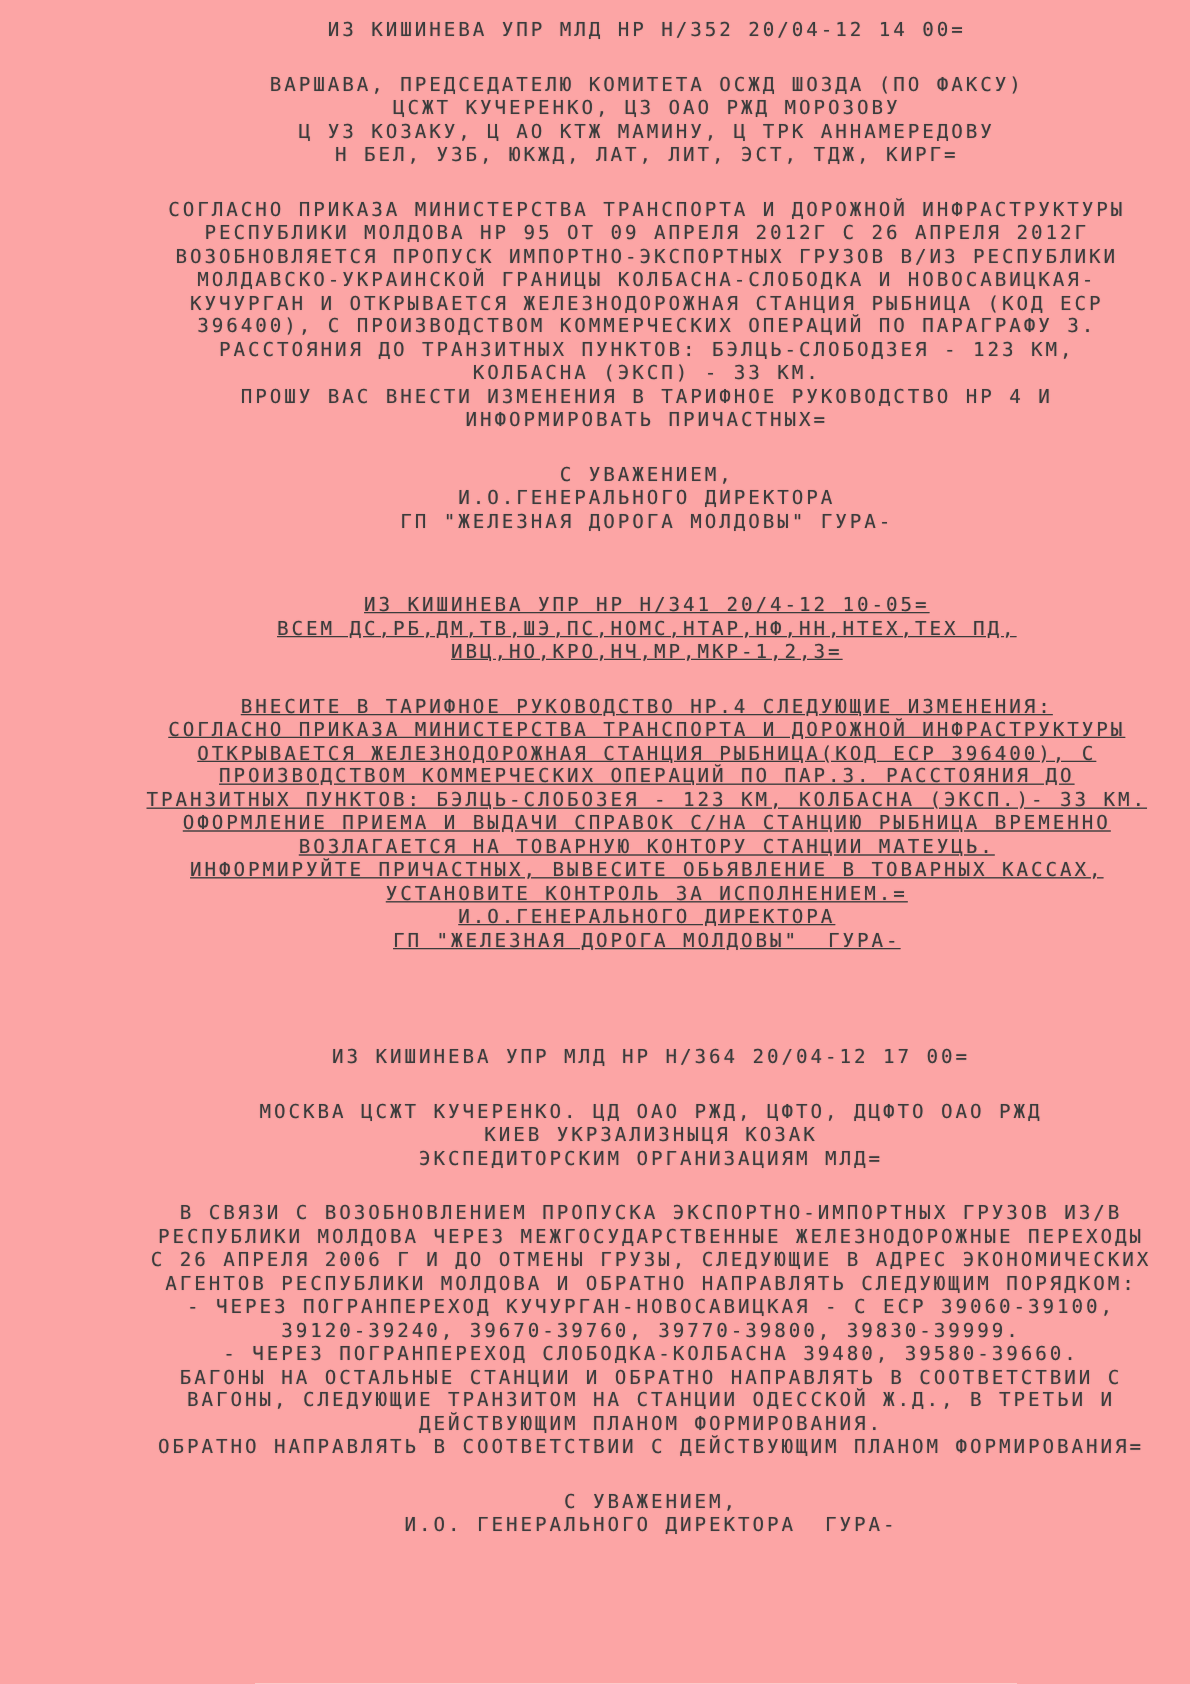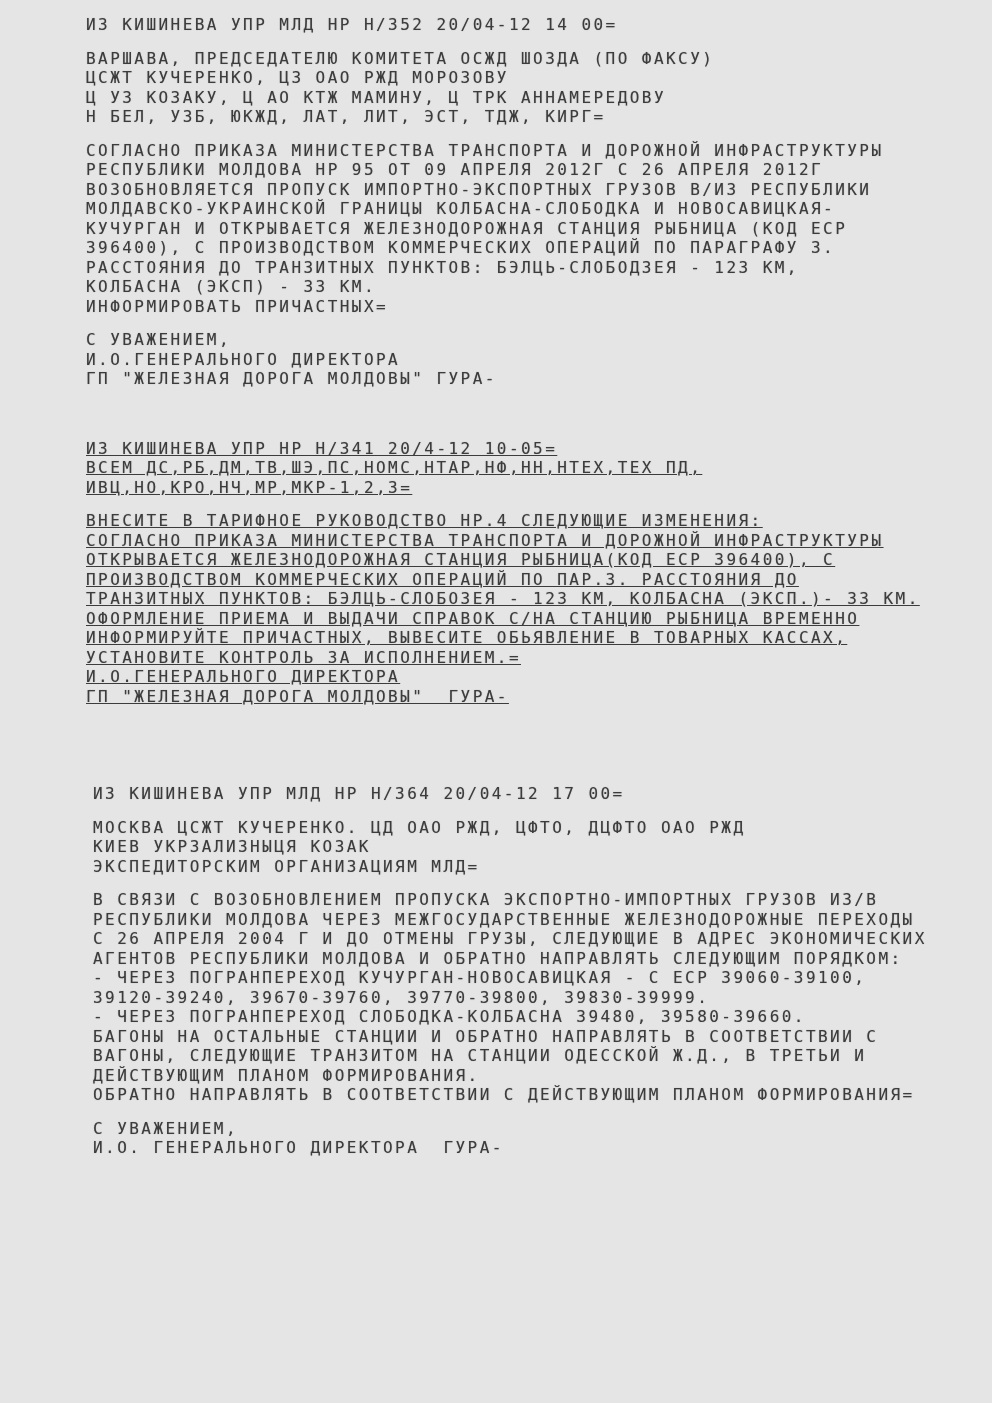--- a/index.html
+++ b/index.html
@@ -10,34 +10,35 @@
   body {
     width: 992px;
     height: 1403px;
     overflow: hidden;
   }
   .page {
     box-sizing: border-box;
     width: 992px;
     height: 1403px;
     padding: 15px 0 0 86px;
-    background: #e5e5e5;
+    background: #fca5a5;
     font-family: "DejaVu Sans Mono", "Liberation Mono", monospace;
     font-size: 16px;
     line-height: 19.5px;
     letter-spacing: 2.45px;
     color: #3c3c3c;
+    text-align: center;
   }
   .line {
     white-space: pre;
     min-height: 19.5px;
     text-shadow: 0 0 1px rgba(70,70,70,0.45);
     -webkit-font-smoothing: none;
   }
-  .blk-gap { margin-top: 14px; }
+  .blk-gap { margin-top: 26px; }
   .tg { }
   #telegram-2 { margin-top: 50px; text-decoration: underline; }
   #telegram-3 { margin-top: 78px; margin-left: 7px; }
 </style>
 </head>
 <body>
 
 <div class="page">
 
   <section class="tg" id="telegram-1">
@@ -50,20 +51,21 @@
       </div>
     <div class="blk-gap">
         <div class="line">СОГЛАСНО ПРИКАЗА МИНИСТЕРСТВА ТРАНСПОРТА И ДОРОЖНОЙ ИНФРАСТРУКТУРЫ</div>
         <div class="line">РЕСПУБЛИКИ МОЛДОВА НР 95 ОТ 09 АПРЕЛЯ 2012Г С 26 АПРЕЛЯ 2012Г</div>
         <div class="line">ВОЗОБНОВЛЯЕТСЯ ПРОПУСК ИМПОРТНО-ЭКСПОРТНЫХ ГРУЗОВ В/ИЗ РЕСПУБЛИКИ</div>
         <div class="line">МОЛДАВСКО-УКРАИНСКОЙ ГРАНИЦЫ КОЛБАСНА-СЛОБОДКА И НОВОСАВИЦКАЯ-</div>
         <div class="line">КУЧУРГАН И ОТКРЫВАЕТСЯ ЖЕЛЕЗНОДОРОЖНАЯ СТАНЦИЯ РЫБНИЦА (КОД ЕСР</div>
         <div class="line">396400), С ПРОИЗВОДСТВОМ КОММЕРЧЕСКИХ ОПЕРАЦИЙ ПО ПАРАГРАФУ 3.</div>
         <div class="line">РАССТОЯНИЯ ДО ТРАНЗИТНЫХ ПУНКТОВ: БЭЛЦЬ-СЛОБОДЗЕЯ - 123 КМ,</div>
         <div class="line">КОЛБАСНА (ЭКСП) - 33 КМ.</div>
+        <div class="line">ПРОШУ ВАС ВНЕСТИ ИЗМЕНЕНИЯ В ТАРИФНОЕ РУКОВОДСТВО НР 4 И</div>
         <div class="line">ИНФОРМИРОВАТЬ ПРИЧАСТНЫХ=</div>
       </div>
     <div class="blk-gap">
         <div class="line">С УВАЖЕНИЕМ,</div>
         <div class="line">И.О.ГЕНЕРАЛЬНОГО ДИРЕКТОРА</div>
         <div class="line">ГП "ЖЕЛЕЗНАЯ ДОРОГА МОЛДОВЫ" ГУРА-</div>
       </div>
   </section>
 
   <section class="tg" id="telegram-2">
@@ -72,40 +74,41 @@
         <div class="line">ВСЕМ ДС,РБ,ДМ,ТВ,ШЭ,ПС,НОМС,НТАР,НФ,НН,НТЕХ,ТЕХ ПД,</div>
         <div class="line">ИВЦ,НО,КРО,НЧ,МР,МКР-1,2,3=</div>
       </div>
     <div class="blk-gap">
         <div class="line">ВНЕСИТЕ В ТАРИФНОЕ РУКОВОДСТВО НР.4 СЛЕДУЮЩИЕ ИЗМЕНЕНИЯ:</div>
         <div class="line">СОГЛАСНО ПРИКАЗА МИНИСТЕРСТВА ТРАНСПОРТА И ДОРОЖНОЙ ИНФРАСТРУКТУРЫ</div>
         <div class="line">ОТКРЫВАЕТСЯ ЖЕЛЕЗНОДОРОЖНАЯ СТАНЦИЯ РЫБНИЦА(КОД ЕСР 396400), С</div>
         <div class="line">ПРОИЗВОДСТВОМ КОММЕРЧЕСКИХ ОПЕРАЦИЙ ПО ПАР.3. РАССТОЯНИЯ ДО</div>
         <div class="line">ТРАНЗИТНЫХ ПУНКТОВ: БЭЛЦЬ-СЛОБОЗЕЯ - 123 КМ, КОЛБАСНА (ЭКСП.)- 33 КМ.</div>
         <div class="line">ОФОРМЛЕНИЕ ПРИЕМА И ВЫДАЧИ СПРАВОК С/НА СТАНЦИЮ РЫБНИЦА ВРЕМЕННО</div>
+        <div class="line">ВОЗЛАГАЕТСЯ НА ТОВАРНУЮ КОНТОРУ СТАНЦИИ МАТЕУЦЬ.</div>
         <div class="line">ИНФОРМИРУЙТЕ ПРИЧАСТНЫХ, ВЫВЕСИТЕ ОБЬЯВЛЕНИЕ В ТОВАРНЫХ КАССАХ,</div>
         <div class="line">УСТАНОВИТЕ КОНТРОЛЬ ЗА ИСПОЛНЕНИЕМ.=</div>
       </div>
     <div>
         <div class="line">И.О.ГЕНЕРАЛЬНОГО ДИРЕКТОРА</div>
         <div class="line">ГП "ЖЕЛЕЗНАЯ ДОРОГА МОЛДОВЫ"  ГУРА-</div>
       </div>
   </section>
 
   <section class="tg" id="telegram-3">
     <div class="line">ИЗ КИШИНЕВА УПР МЛД НР Н/364 20/04-12 17 00=</div>
     <div class="blk-gap">
         <div class="line">МОСКВА ЦСЖТ КУЧЕРЕНКО. ЦД ОАО РЖД, ЦФТО, ДЦФТО ОАО РЖД</div>
         <div class="line">КИЕВ УКРЗАЛИЗНЫЦЯ КОЗАК</div>
         <div class="line">ЭКСПЕДИТОРСКИМ ОРГАНИЗАЦИЯМ МЛД=</div>
       </div>
     <div class="blk-gap">
         <div class="line">В СВЯЗИ С ВОЗОБНОВЛЕНИЕМ ПРОПУСКА ЭКСПОРТНО-ИМПОРТНЫХ ГРУЗОВ ИЗ/В</div>
         <div class="line">РЕСПУБЛИКИ МОЛДОВА ЧЕРЕЗ МЕЖГОСУДАРСТВЕННЫЕ ЖЕЛЕЗНОДОРОЖНЫЕ ПЕРЕХОДЫ</div>
-        <div class="line">С 26 АПРЕЛЯ 2004 Г И ДО ОТМЕНЫ ГРУЗЫ, СЛЕДУЮЩИЕ В АДРЕС ЭКОНОМИЧЕСКИХ</div>
+        <div class="line">С 26 АПРЕЛЯ 2006 Г И ДО ОТМЕНЫ ГРУЗЫ, СЛЕДУЮЩИЕ В АДРЕС ЭКОНОМИЧЕСКИХ</div>
         <div class="line">АГЕНТОВ РЕСПУБЛИКИ МОЛДОВА И ОБРАТНО НАПРАВЛЯТЬ СЛЕДУЮЩИМ ПОРЯДКОМ:</div>
         <div class="line">- ЧЕРЕЗ ПОГРАНПЕРЕХОД КУЧУРГАН-НОВОСАВИЦКАЯ - С ЕСР 39060-39100,</div>
         <div class="line">39120-39240, 39670-39760, 39770-39800, 39830-39999.</div>
         <div class="line">- ЧЕРЕЗ ПОГРАНПЕРЕХОД СЛОБОДКА-КОЛБАСНА 39480, 39580-39660.</div>
         <div class="line">БАГОНЫ НА ОСТАЛЬНЫЕ СТАНЦИИ И ОБРАТНО НАПРАВЛЯТЬ В СООТВЕТСТВИИ С</div>
         <div class="line">ВАГОНЫ, СЛЕДУЮЩИЕ ТРАНЗИТОМ НА СТАНЦИИ ОДЕССКОЙ Ж.Д., В ТРЕТЬИ И</div>
         <div class="line">ДЕЙСТВУЮЩИМ ПЛАНОМ ФОРМИРОВАНИЯ.</div>
         <div class="line">ОБРАТНО НАПРАВЛЯТЬ В СООТВЕТСТВИИ С ДЕЙСТВУЮЩИМ ПЛАНОМ ФОРМИРОВАНИЯ=</div>
       </div>
     <div class="blk-gap">

